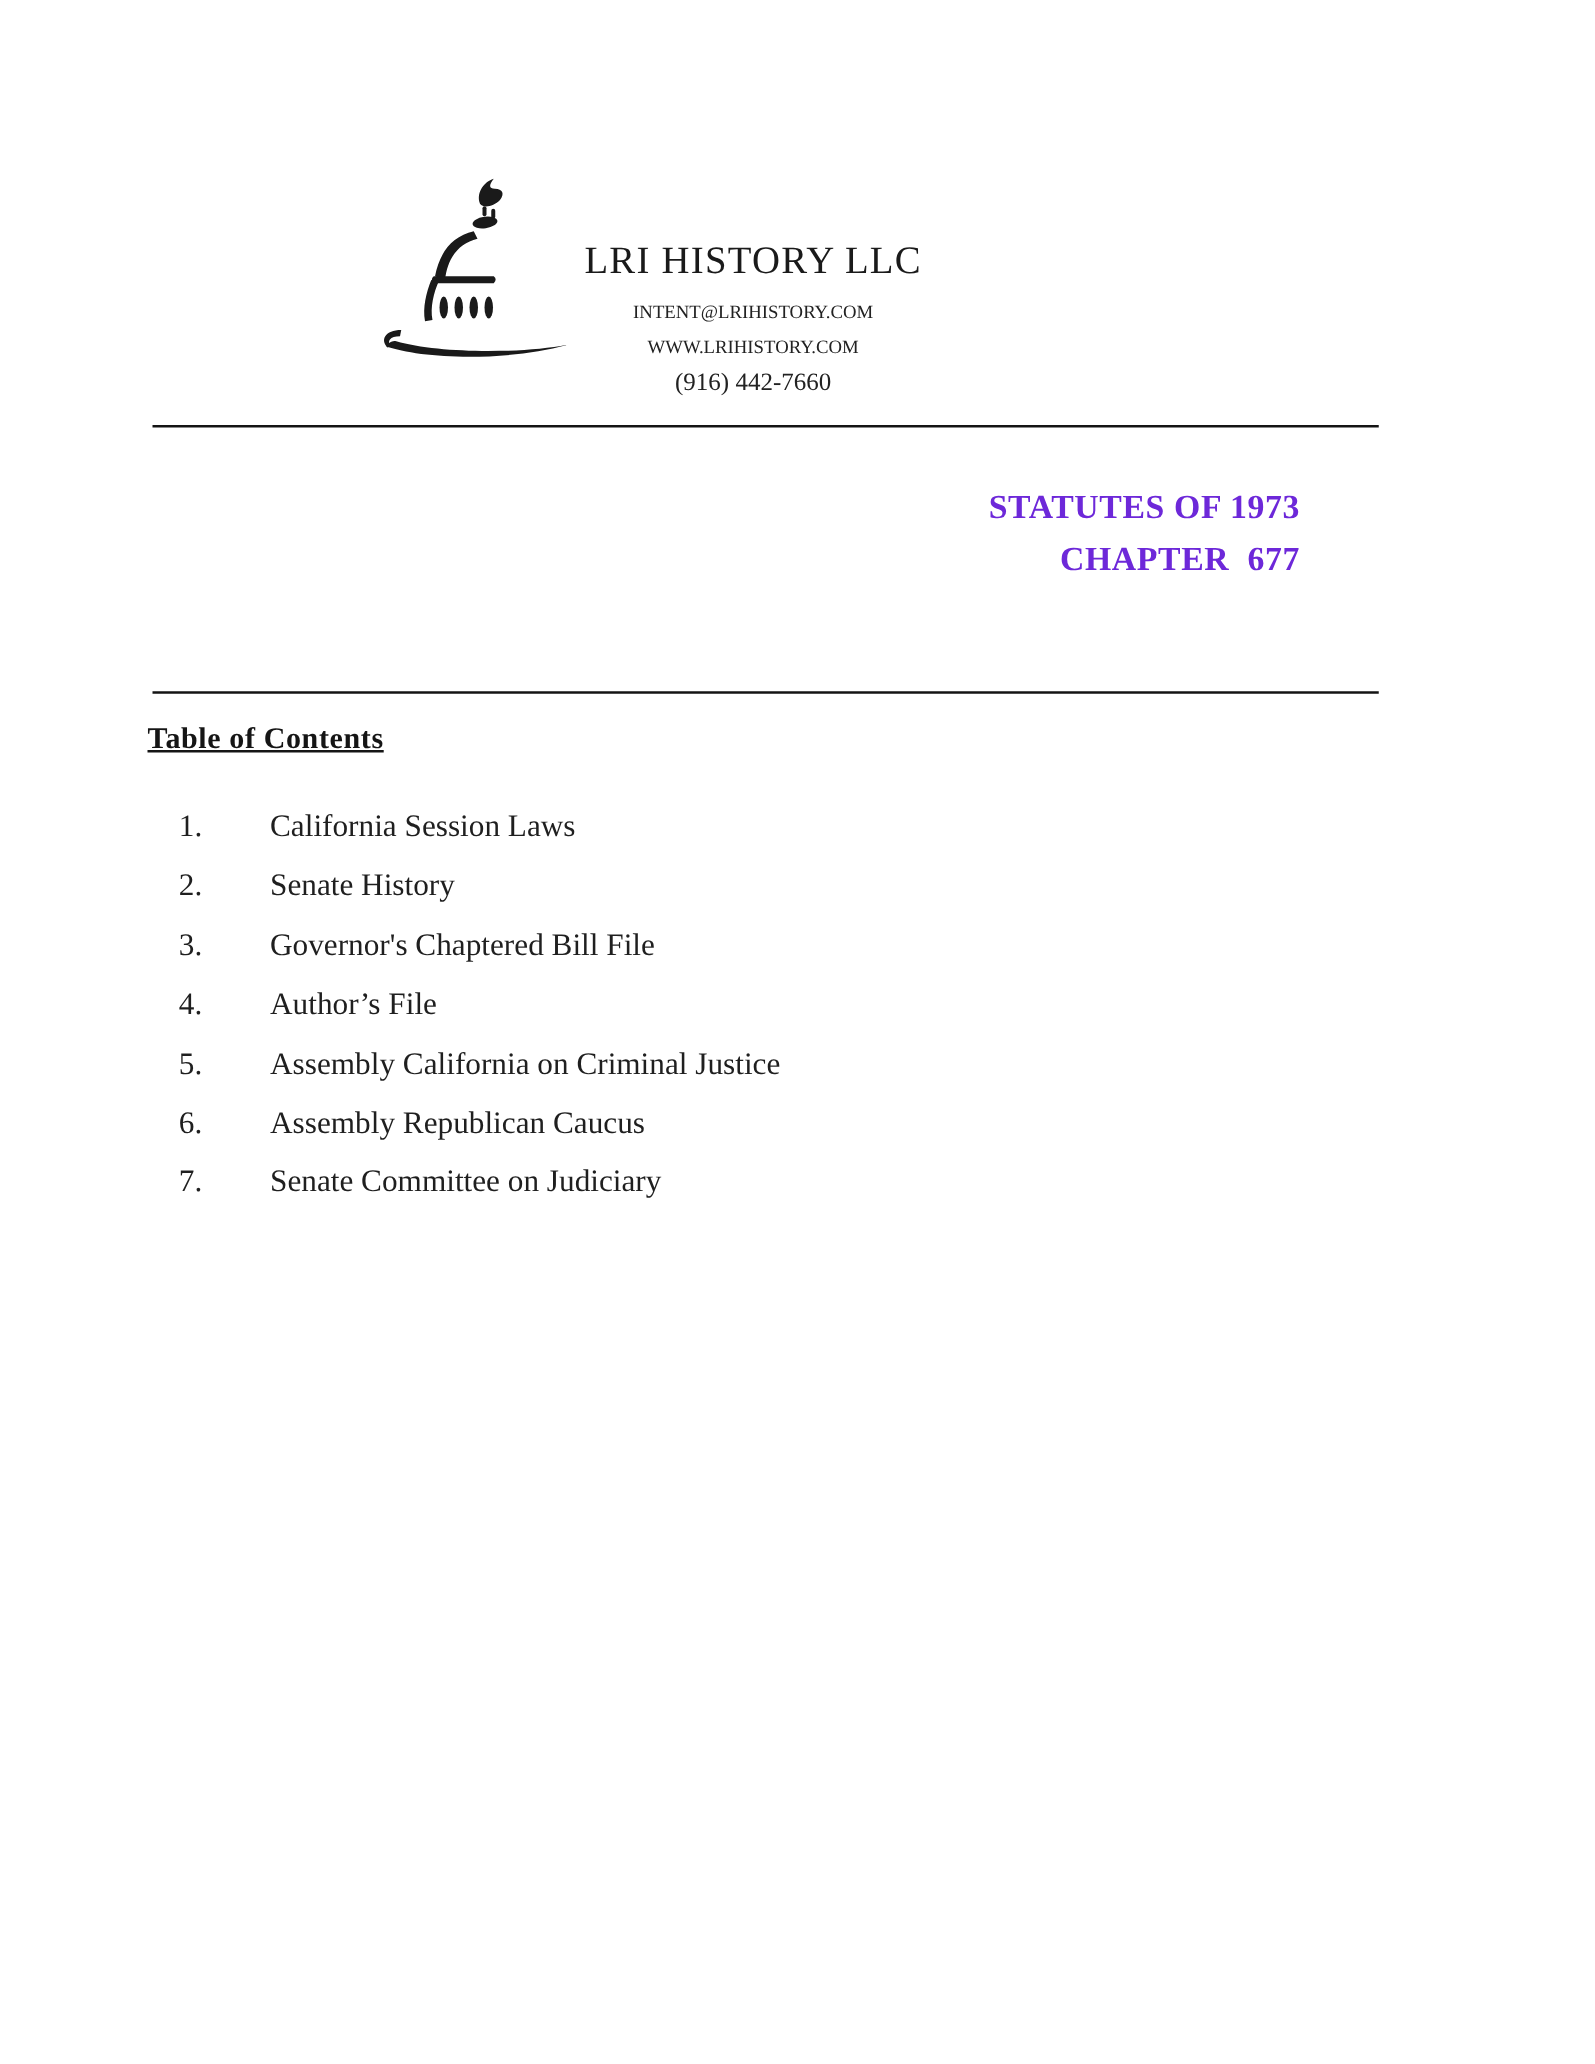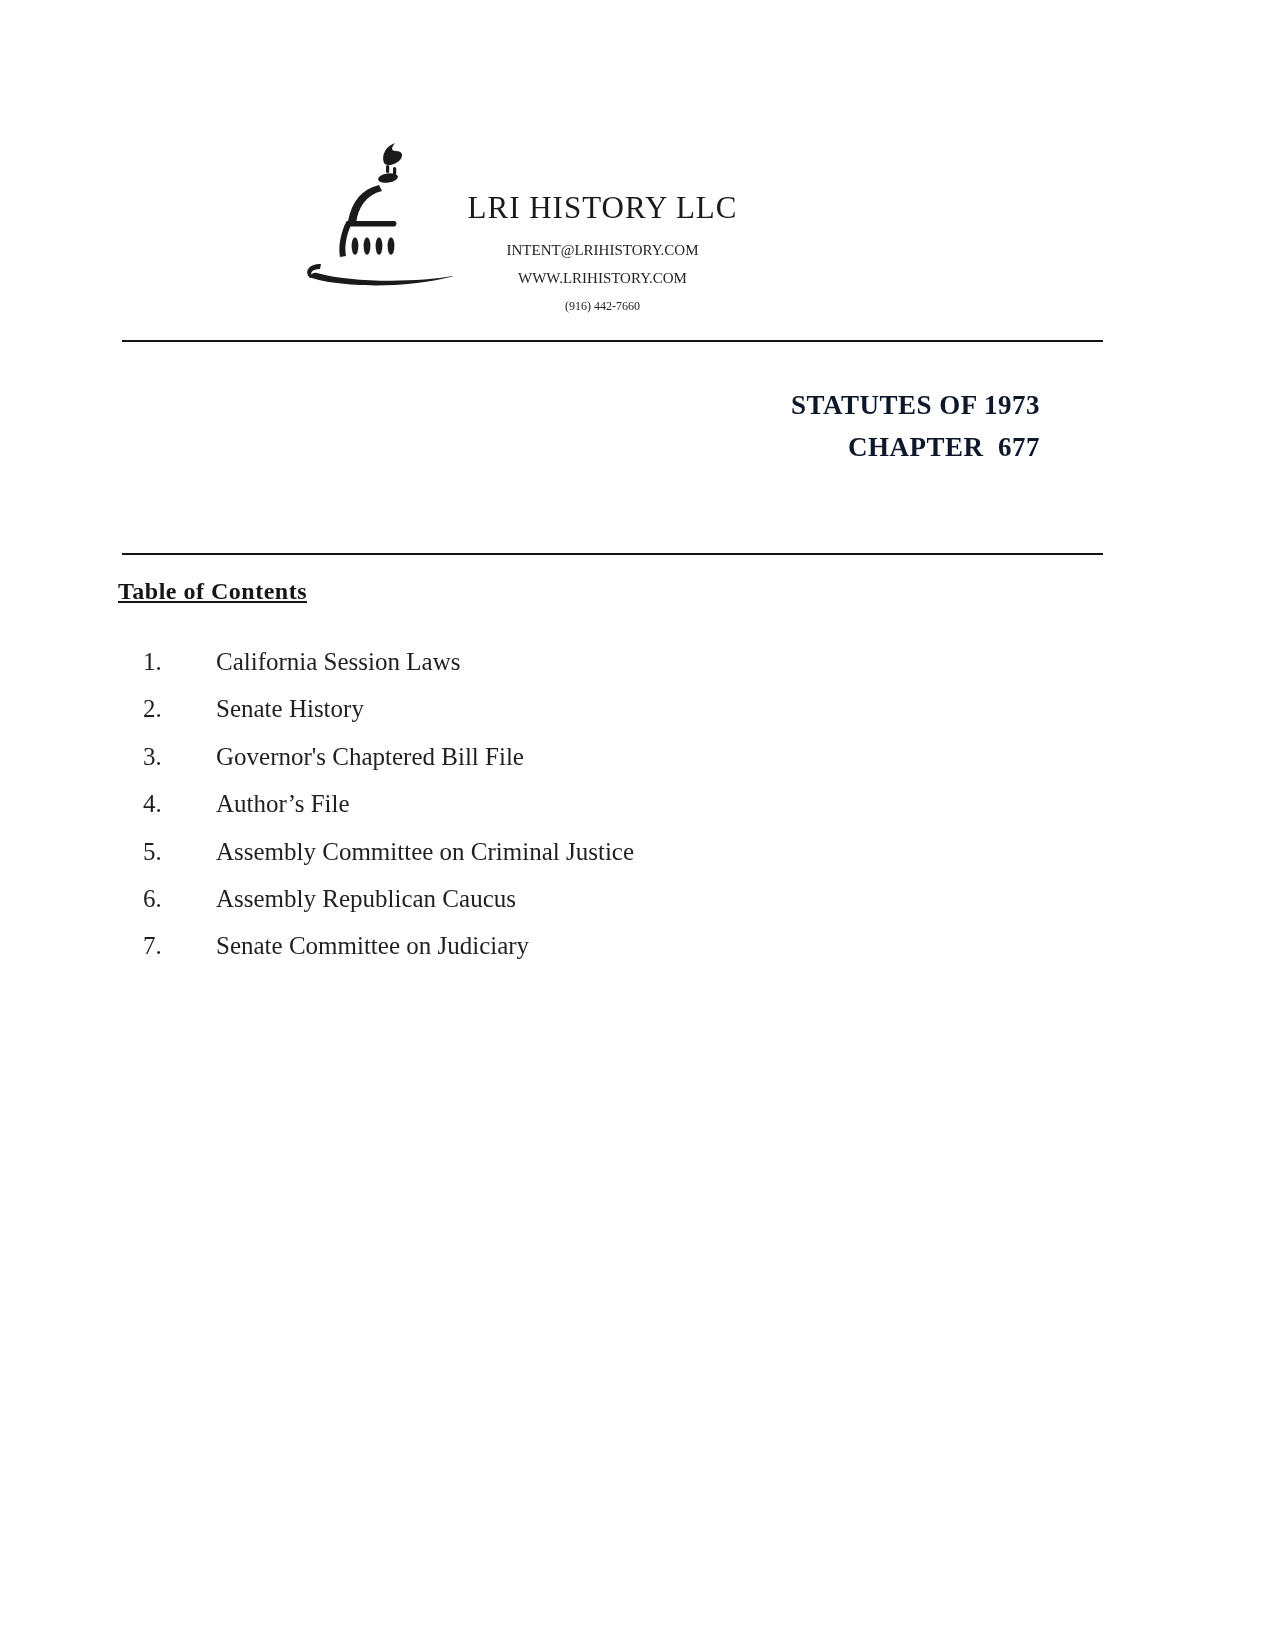--- a/index.html
+++ b/index.html
@@ -40,21 +40,21 @@
     margin-bottom: 10px;
     white-space: nowrap;
   }
   .contact-line {
     font-size: 15px;
     color: #222222;
     line-height: 28px;
     white-space: nowrap;
   }
   .contact-phone {
-    font-size: 12px;
+    font-size: 20px;
     color: #222222;
     line-height: 28px;
     white-space: nowrap;
   }
 
   
   .rule {
     position: absolute;
     left: 122px;
     width: 981px;
@@ -66,21 +66,21 @@
 
   
   .title-block {
     position: absolute;
     right: 236px;
     top: 384px;
     text-align: right;
     font-weight: bold;
     font-size: 27px;
     line-height: 42px;
-    color: #0f172a;
+    color: #6d28d9;
     letter-spacing: 0.5px;
   }
   .title-block .tline {
     white-space: pre; 
   }
 
   
   .toc-heading {
     position: absolute;
     left: 118px;
@@ -180,21 +180,21 @@
     <li class="toc-item">
       <span class="toc-num">3.</span>
       <span class="toc-label">Governor's Chaptered Bill File</span>
     </li>
     <li class="toc-item">
       <span class="toc-num">4.</span>
       <span class="toc-label">Author’s File</span>
     </li>
     <li class="toc-item">
       <span class="toc-num">5.</span>
-      <span class="toc-label">Assembly Committee on Criminal Justice</span>
+      <span class="toc-label">Assembly California on Criminal Justice</span>
     </li>
     <li class="toc-item">
       <span class="toc-num">6.</span>
       <span class="toc-label">Assembly Republican Caucus</span>
     </li>
     <li class="toc-item">
       <span class="toc-num">7.</span>
       <span class="toc-label">Senate Committee on Judiciary</span>
     </li>
   </ol>

